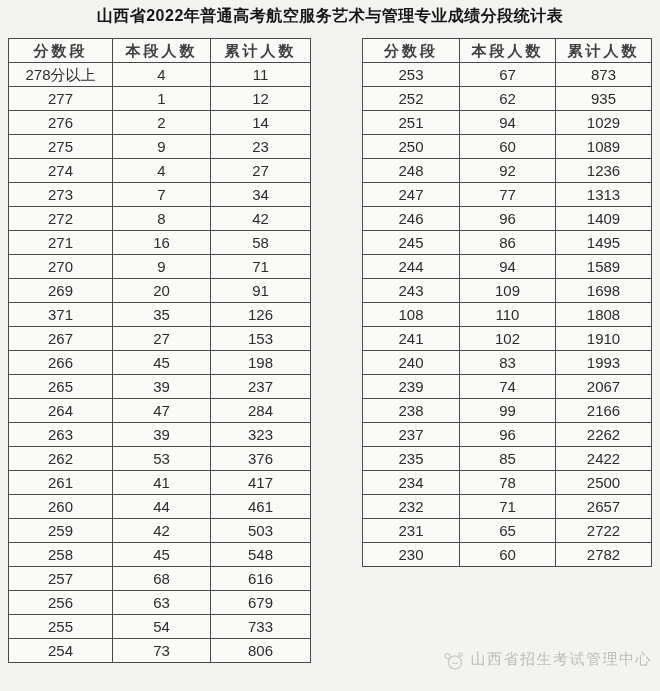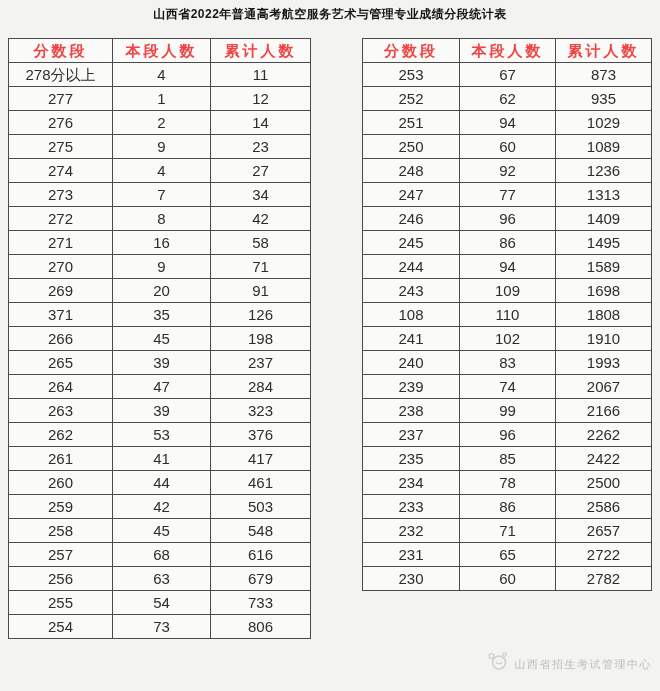--- a/index.html
+++ b/index.html
@@ -11,21 +11,21 @@
     background: #f3f3f1;
     font-family: "Liberation Sans", "DejaVu Sans", sans-serif;
     overflow: hidden;
   }
   .title {
     position: absolute;
     top: 6px;
     left: 0;
     width: 100%;
     text-align: center;
-    font-size: 12px;
+    font-size: 16px;
     font-weight: bold;
     color: #161616;
     letter-spacing: 0.5px;
   }
   .score-table {
     position: absolute;
     top: 38px;
     border-collapse: collapse;
     table-layout: fixed;
   }
@@ -40,32 +40,32 @@
     color: #2d2d2d;
     height: 23px;
     line-height: 23px;
     padding: 0;
     white-space: nowrap;
     overflow: hidden;
   }
   .score-table th {
     font-weight: bold;
     letter-spacing: 3px;
-    color: #ef4444;
+    color: #404040;
     text-align: center;
   }
   .watermark {
     position: absolute;
     top: 650px;
     right: 8px;
     display: flex;
-    align-items: flex-end;
+    align-items: flex-start;
     gap: 6px;
     color: #bdbdbb;
-    font-size: 11px;
+    font-size: 15px;
     letter-spacing: 1.5px;
   }
   .wm-icon { display: inline-block; width: 22px; height: 22px; }
   .wm-icon svg { display: block; }
 </style>
 </head>
 <body>
 
 <div class="page">
 
@@ -134,20 +134,25 @@
           <td>269</td>
           <td>20</td>
           <td>91</td>
         </tr>
         <tr>
           <td>371</td>
           <td>35</td>
           <td>126</td>
         </tr>
         <tr>
+          <td>267</td>
+          <td>27</td>
+          <td>153</td>
+        </tr>
+        <tr>
           <td>266</td>
           <td>45</td>
           <td>198</td>
         </tr>
         <tr>
           <td>265</td>
           <td>39</td>
           <td>237</td>
         </tr>
         <tr>
@@ -306,25 +311,20 @@
           <td>235</td>
           <td>85</td>
           <td>2422</td>
         </tr>
         <tr>
           <td>234</td>
           <td>78</td>
           <td>2500</td>
         </tr>
         <tr>
-          <td>233</td>
-          <td>86</td>
-          <td>2586</td>
-        </tr>
-        <tr>
           <td>232</td>
           <td>71</td>
           <td>2657</td>
         </tr>
         <tr>
           <td>231</td>
           <td>65</td>
           <td>2722</td>
         </tr>
         <tr>

